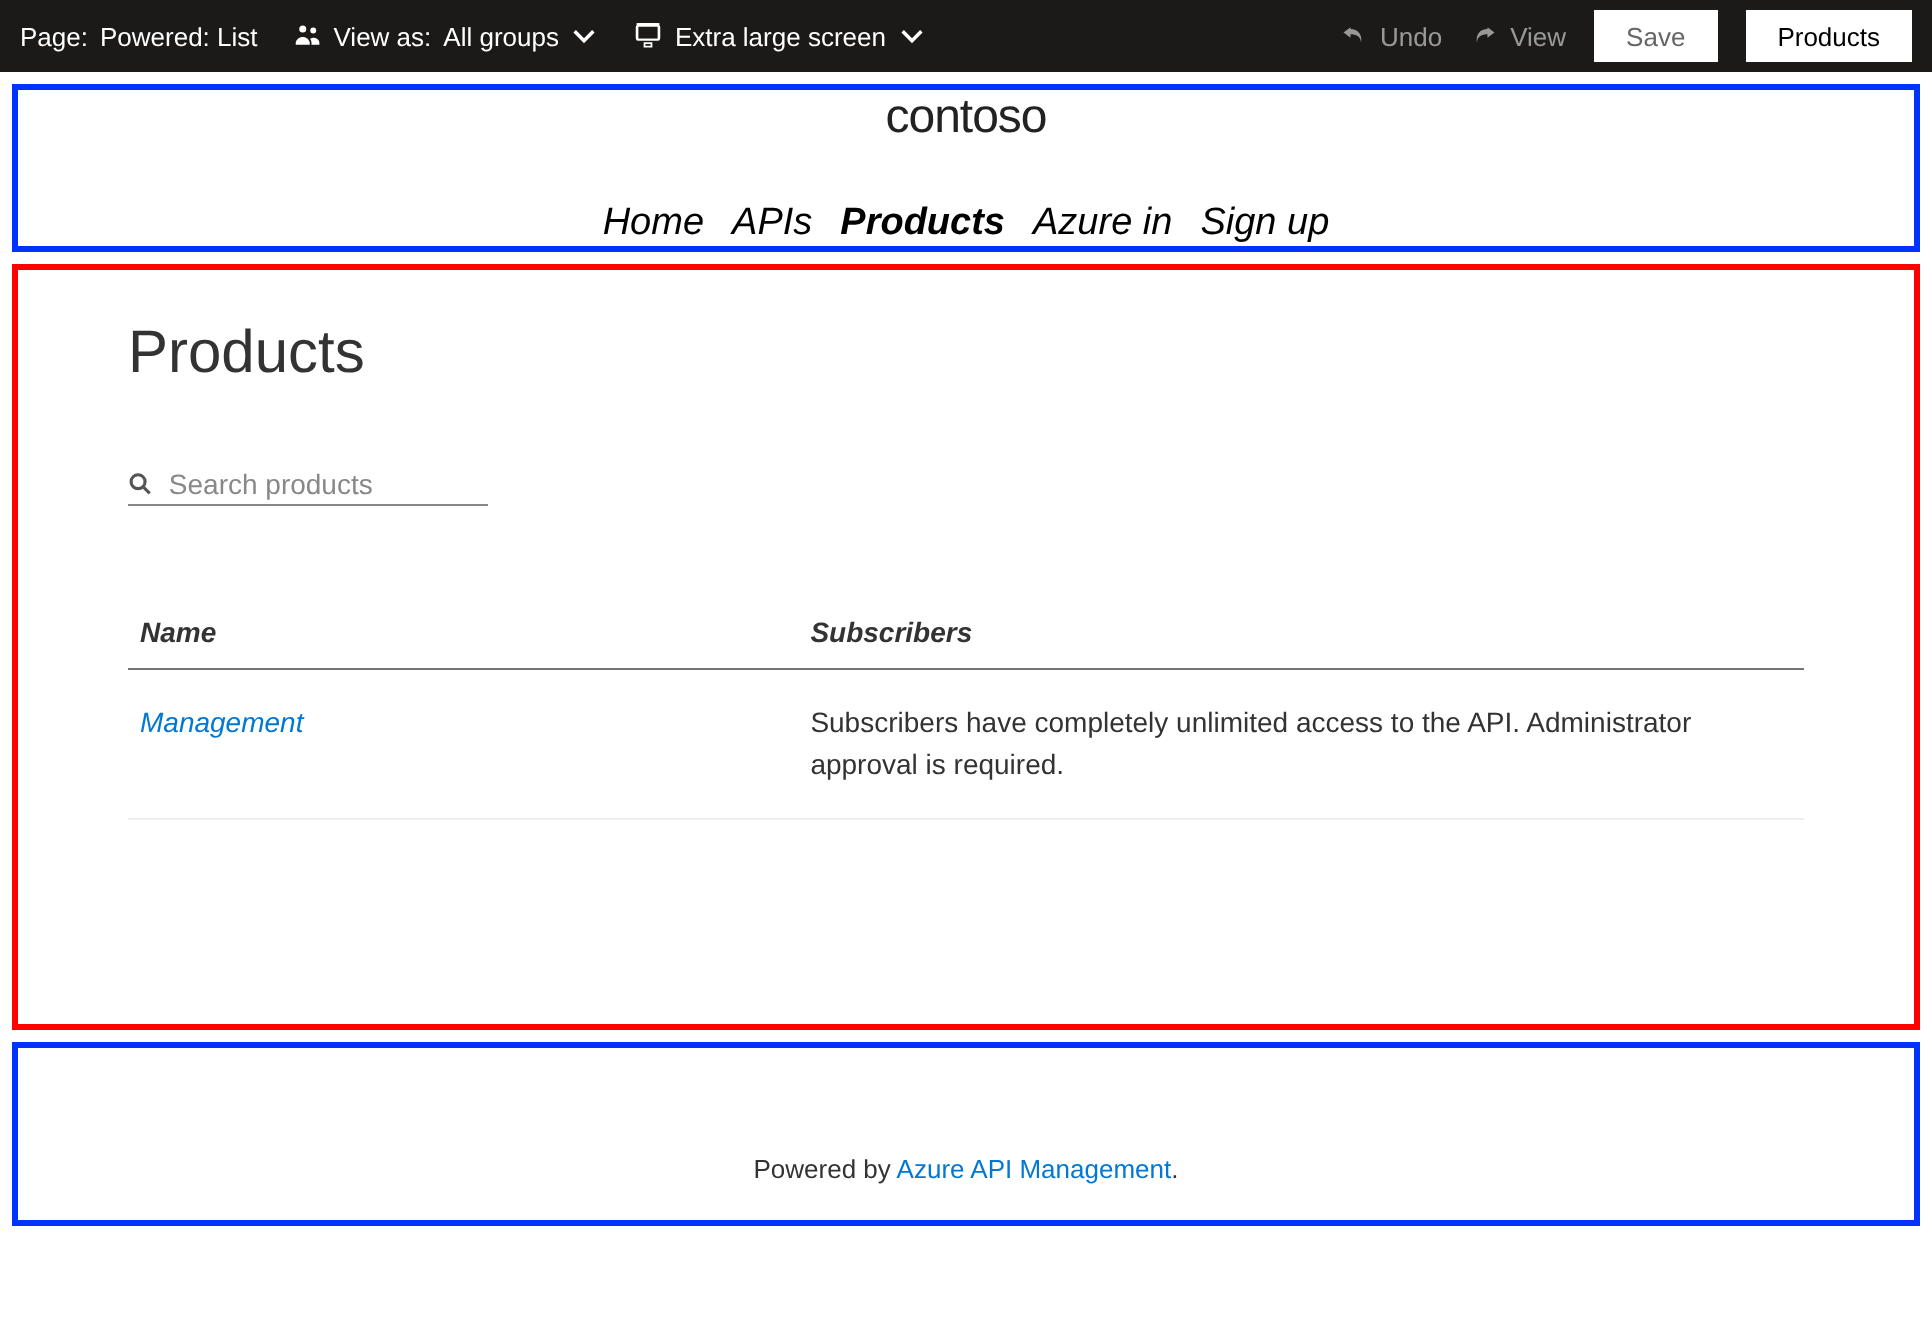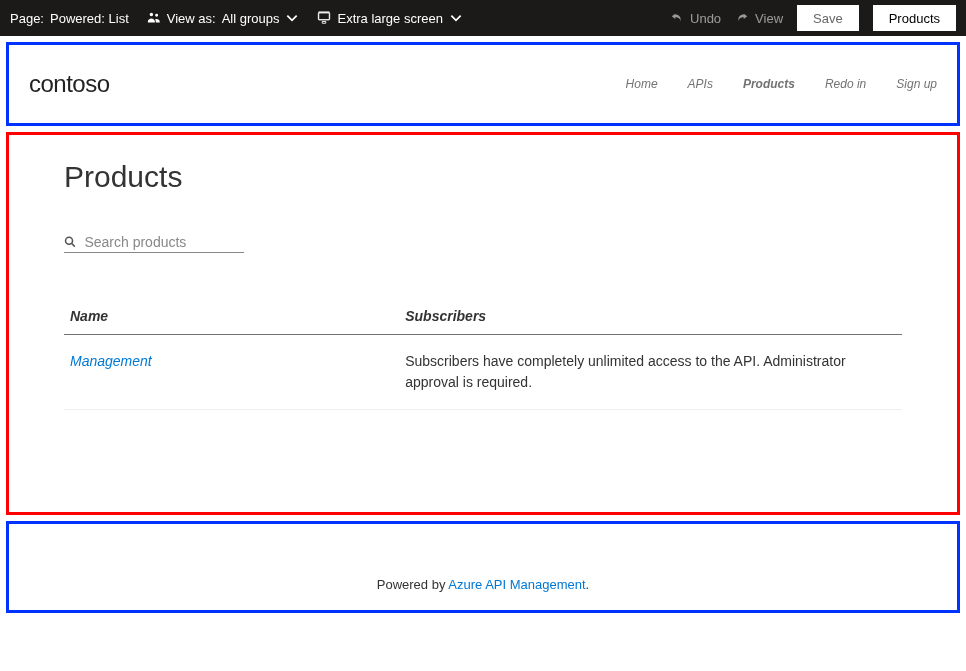--- a/index.html
+++ b/index.html
@@ -42,29 +42,30 @@
     .header-panel {
       border-color: #0033ff;
       height: 84px;
     }
     .header-inner {
       display: flex;
       align-items: center;
       justify-content: space-between;
       height: 100%;
       padding: 0 20px;
+      flex-direction: column;
     }
     .logo {
       font-family: "Segoe UI", sans-serif;
       font-size: 24px;
       font-weight: 400;
       letter-spacing: -0.5px;
       color: #222;
     }
-    .nav { display: flex; gap: 30px; font-style: italic; font-size: 12px; color: #737373; }
+    .nav { display: flex; gap: 14px; font-style: italic; font-size: 19px; color: #000000; }
     .nav > span { cursor: pointer; }
     .nav .active { font-weight: 700; font-style: italic; }
     .main-panel {
       border-color: #ff0000;
       height: 383px;
       padding: 25px 55px;
       color: #333;
     }
     .page-title { font-size: 30px; font-weight: 400; color: #333; margin-bottom: 40px; }
     .search-box {
@@ -169,21 +170,21 @@
   </div>
 </div>
 
 <div class="panel header-panel">
   <div class="header-inner">
     <div class="logo">contoso</div>
     <div class="nav">
       <span>Home</span>
       <span>APIs</span>
       <span class="active">Products</span>
-      <span>Redo in</span>
+      <span>Azure in</span>
       <span>Sign up</span>
     </div>
   </div>
 </div>
 
 <div class="panel main-panel">
   <h1 class="page-title">Products</h1>
   <div class="search-box">
     <svg viewBox="0 0 16 16">
         <circle cx="6.5" cy="6.5" r="4.5"></circle>

